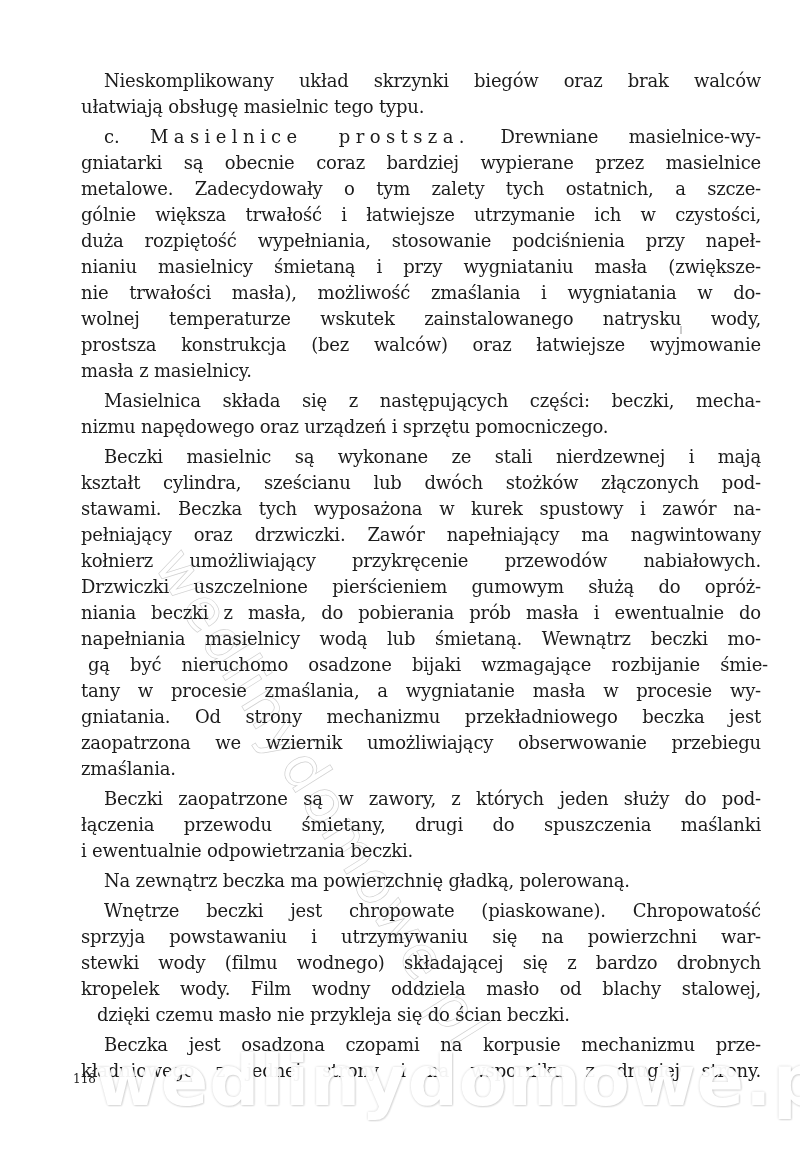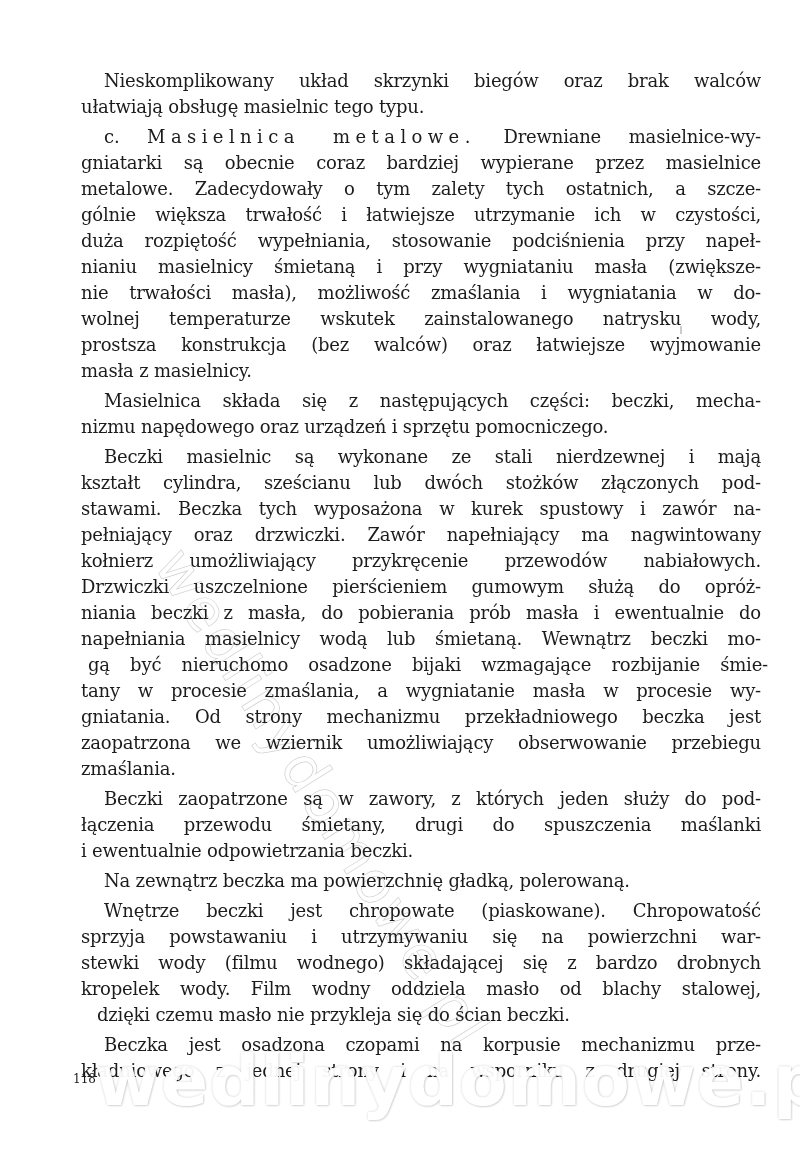--- a/index.html
+++ b/index.html
@@ -37,21 +37,21 @@
   .speck { position: absolute; width: 2px; height: 8px; background: #999; opacity: 0.5; }
 </style>
 </head>
 <body>
 
 <div class="wm-diag">wedlinydomowe.pl</div>
 
 <div class="page" id="page-body">
     <div class="line indent" style="top: 0px;">Nieskomplikowany układ skrzynki biegów oraz brak walców</div>
     <div class="line last" style="top: 26px;">ułatwiają obsługę masielnic tego typu.</div>
-    <div class="line indent" style="top: 56px;"><span>c. </span><span class="spaced">Masielnica metalowe.</span><span> Drewniane masielnice-wy-</span></div>
+    <div class="line indent" style="top: 56px;"><span>c. </span><span class="spaced">Masielnice prostsza.</span><span> Drewniane masielnice-wy-</span></div>
     <div class="line" style="top: 82px;">gniatarki są obecnie coraz bardziej wypierane przez masielnice</div>
     <div class="line" style="top: 108px;">metalowe. Zadecydowały o tym zalety tych ostatnich, a szcze-</div>
     <div class="line" style="top: 134px;">gólnie większa trwałość i łatwiejsze utrzymanie ich w czystości,</div>
     <div class="line" style="top: 160px;">duża rozpiętość wypełniania, stosowanie podciśnienia przy napeł-</div>
     <div class="line" style="top: 186px;">nianiu masielnicy śmietaną i przy wygniataniu masła (zwiększe-</div>
     <div class="line" style="top: 212px;">nie trwałości masła), możliwość zmaślania i wygniatania w do-</div>
     <div class="line" style="top: 238px;">wolnej temperaturze wskutek zainstalowanego natrysku wody,</div>
     <div class="line" style="top: 264px;">prostsza konstrukcja (bez walców) oraz łatwiejsze wyjmowanie</div>
     <div class="line last" style="top: 290px;">masła z masielnicy.</div>
     <div class="line indent" style="top: 320px;">Masielnica składa się z następujących części: beczki, mecha-</div>

